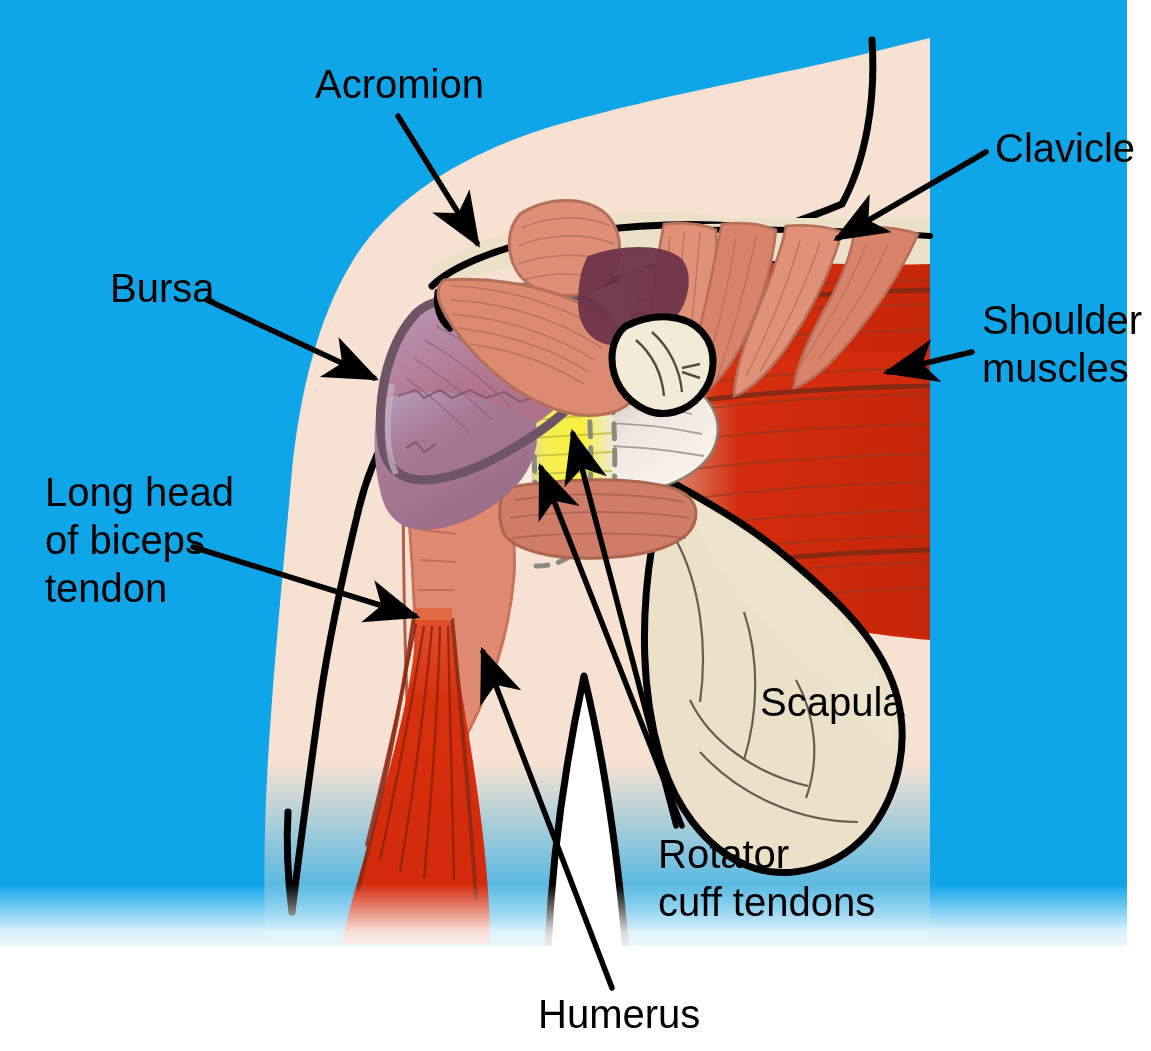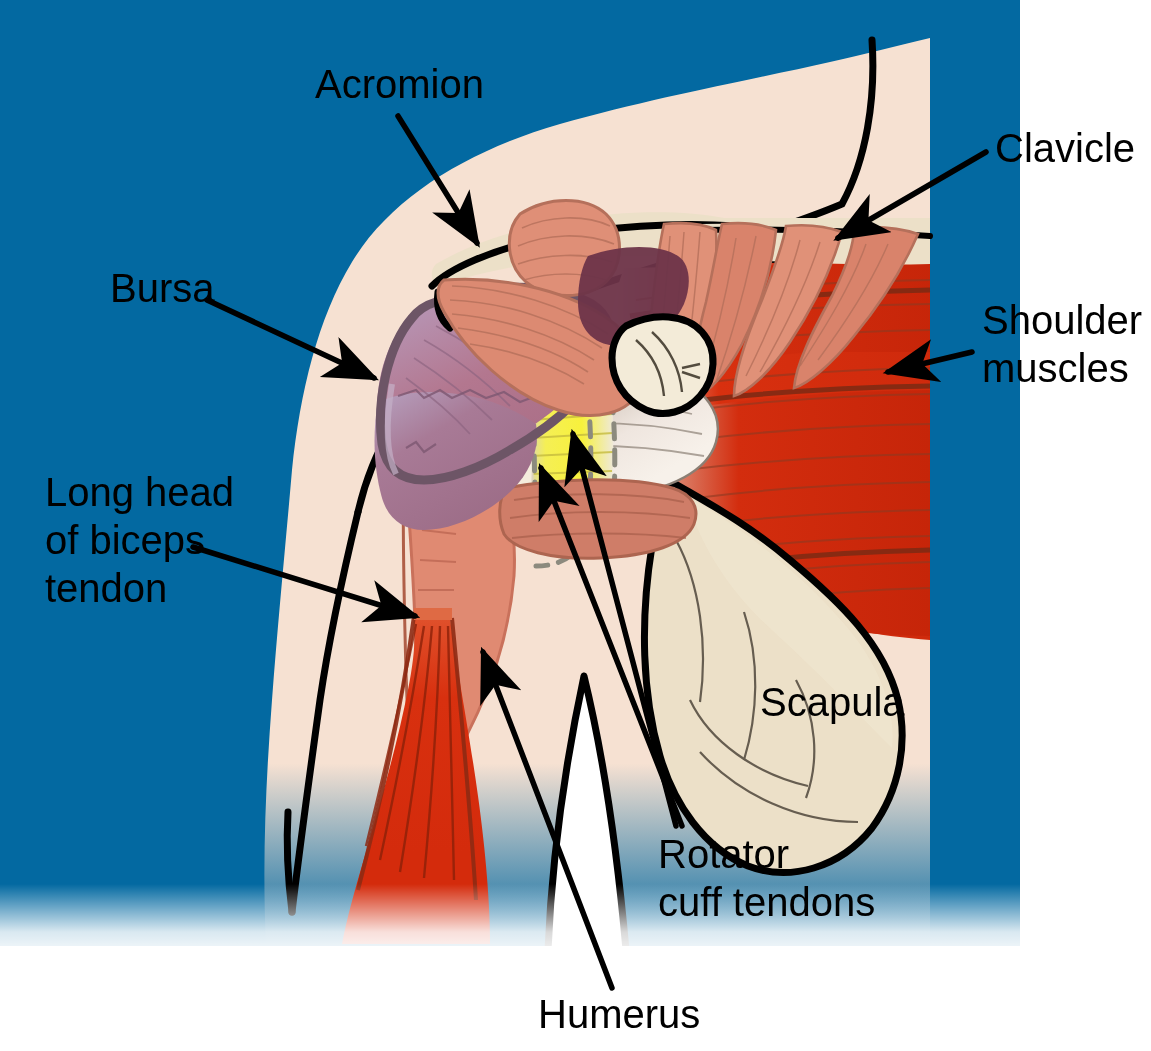--- a/index.html
+++ b/index.html
@@ -1,18 +1,18 @@
 <!DOCTYPE html>
 <html><head>
 <meta charset="utf-8">
 <style>
   html,body{margin:0;padding:0;background:#fff;}
   body{width:1151px;height:1051px;overflow:hidden;
        font-family:"Liberation Sans",sans-serif;}
-  #stage{position:relative;width:1020px;height:1051px;background:#0369a1;}
+  #stage{position:relative;width:1127px;height:1051px;background:#0ea5e9;}
   svg{display:block;}
   .lbl{font-family:"Liberation Sans",sans-serif;fill:#000;font-size:40px;}
 </style>
 </head>
 <body>
 
 <div id="stage">
 <svg width="1151" height="1051" viewBox="0 0 1151 1051">
 
   <defs>

